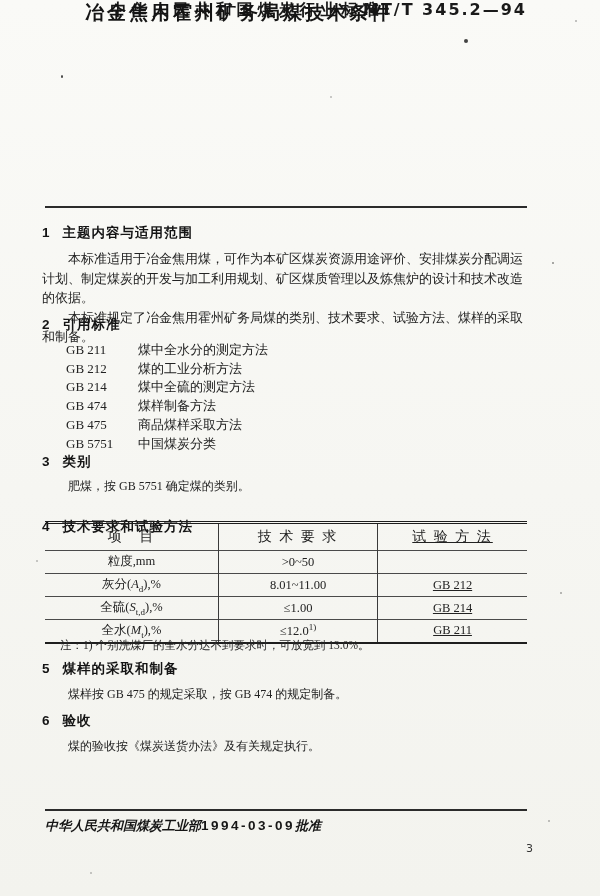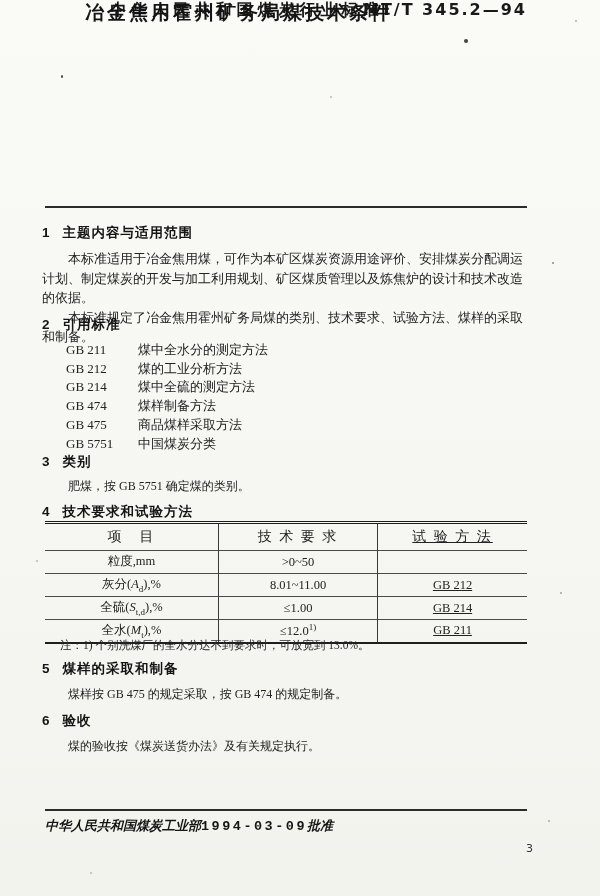--- a/index.html
+++ b/index.html
@@ -102,21 +102,21 @@
     font-size: 11.5px; color: #2a2a2a;
   }
 
   
   .footer-line { top: 816px; left: 45px; width: 482px; display: flex; justify-content: space-between; align-items: baseline; }
   .footer-cjk {
     font-family: "Liberation Sans", sans-serif;
     font-weight: bold; font-size: 13px; color: #161616; font-style: italic;
   }
   .footer-date {
-    font-family: Liberation Mono, monospace;
+    font-family: Liberation Sans, sans-serif;
     font-weight: bold; font-size: 13.5px; letter-spacing: 2.5px; color: #161616;
   }
   .page-number {
     top: 842px; left: 526px;
     font-family: "DejaVu Sans", sans-serif;
     font-size: 11px; color: #333;
   }
 
   
   .speck { position: absolute; background: #222; border-radius: 50%; opacity: .85; }
@@ -149,21 +149,21 @@
     <div><span class="ref-code">GB 474</span><span>煤样制备方法</span></div>
     <div><span class="ref-code">GB 475</span><span>商品煤样采取方法</span></div>
     <div><span class="ref-code">GB 5751</span><span>中国煤炭分类</span></div>
   </div>
 
   <div class="abs sec-heading" style="top:453px">
     <span class="sec-num">3</span><span>类别</span>
   </div>
   <div class="abs plain-para" style="top:478px">肥煤，按 GB 5751 确定煤的类别。</div>
 
-  <div class="abs sec-heading" style="top:503px">
+  <div class="abs sec-heading" style="top:518px">
     <span class="sec-num">4</span><span>技术要求和试验方法</span>
   </div>
 
   <div class="abs spec-table-wrap">
     <table class="spec">
       <tbody>
           <tr class="hdr">
         <th class="c1">项　目</th>
         <th class="c2">技 术 要 求</th>
         <th class="c3">试 验 方 法</th>

